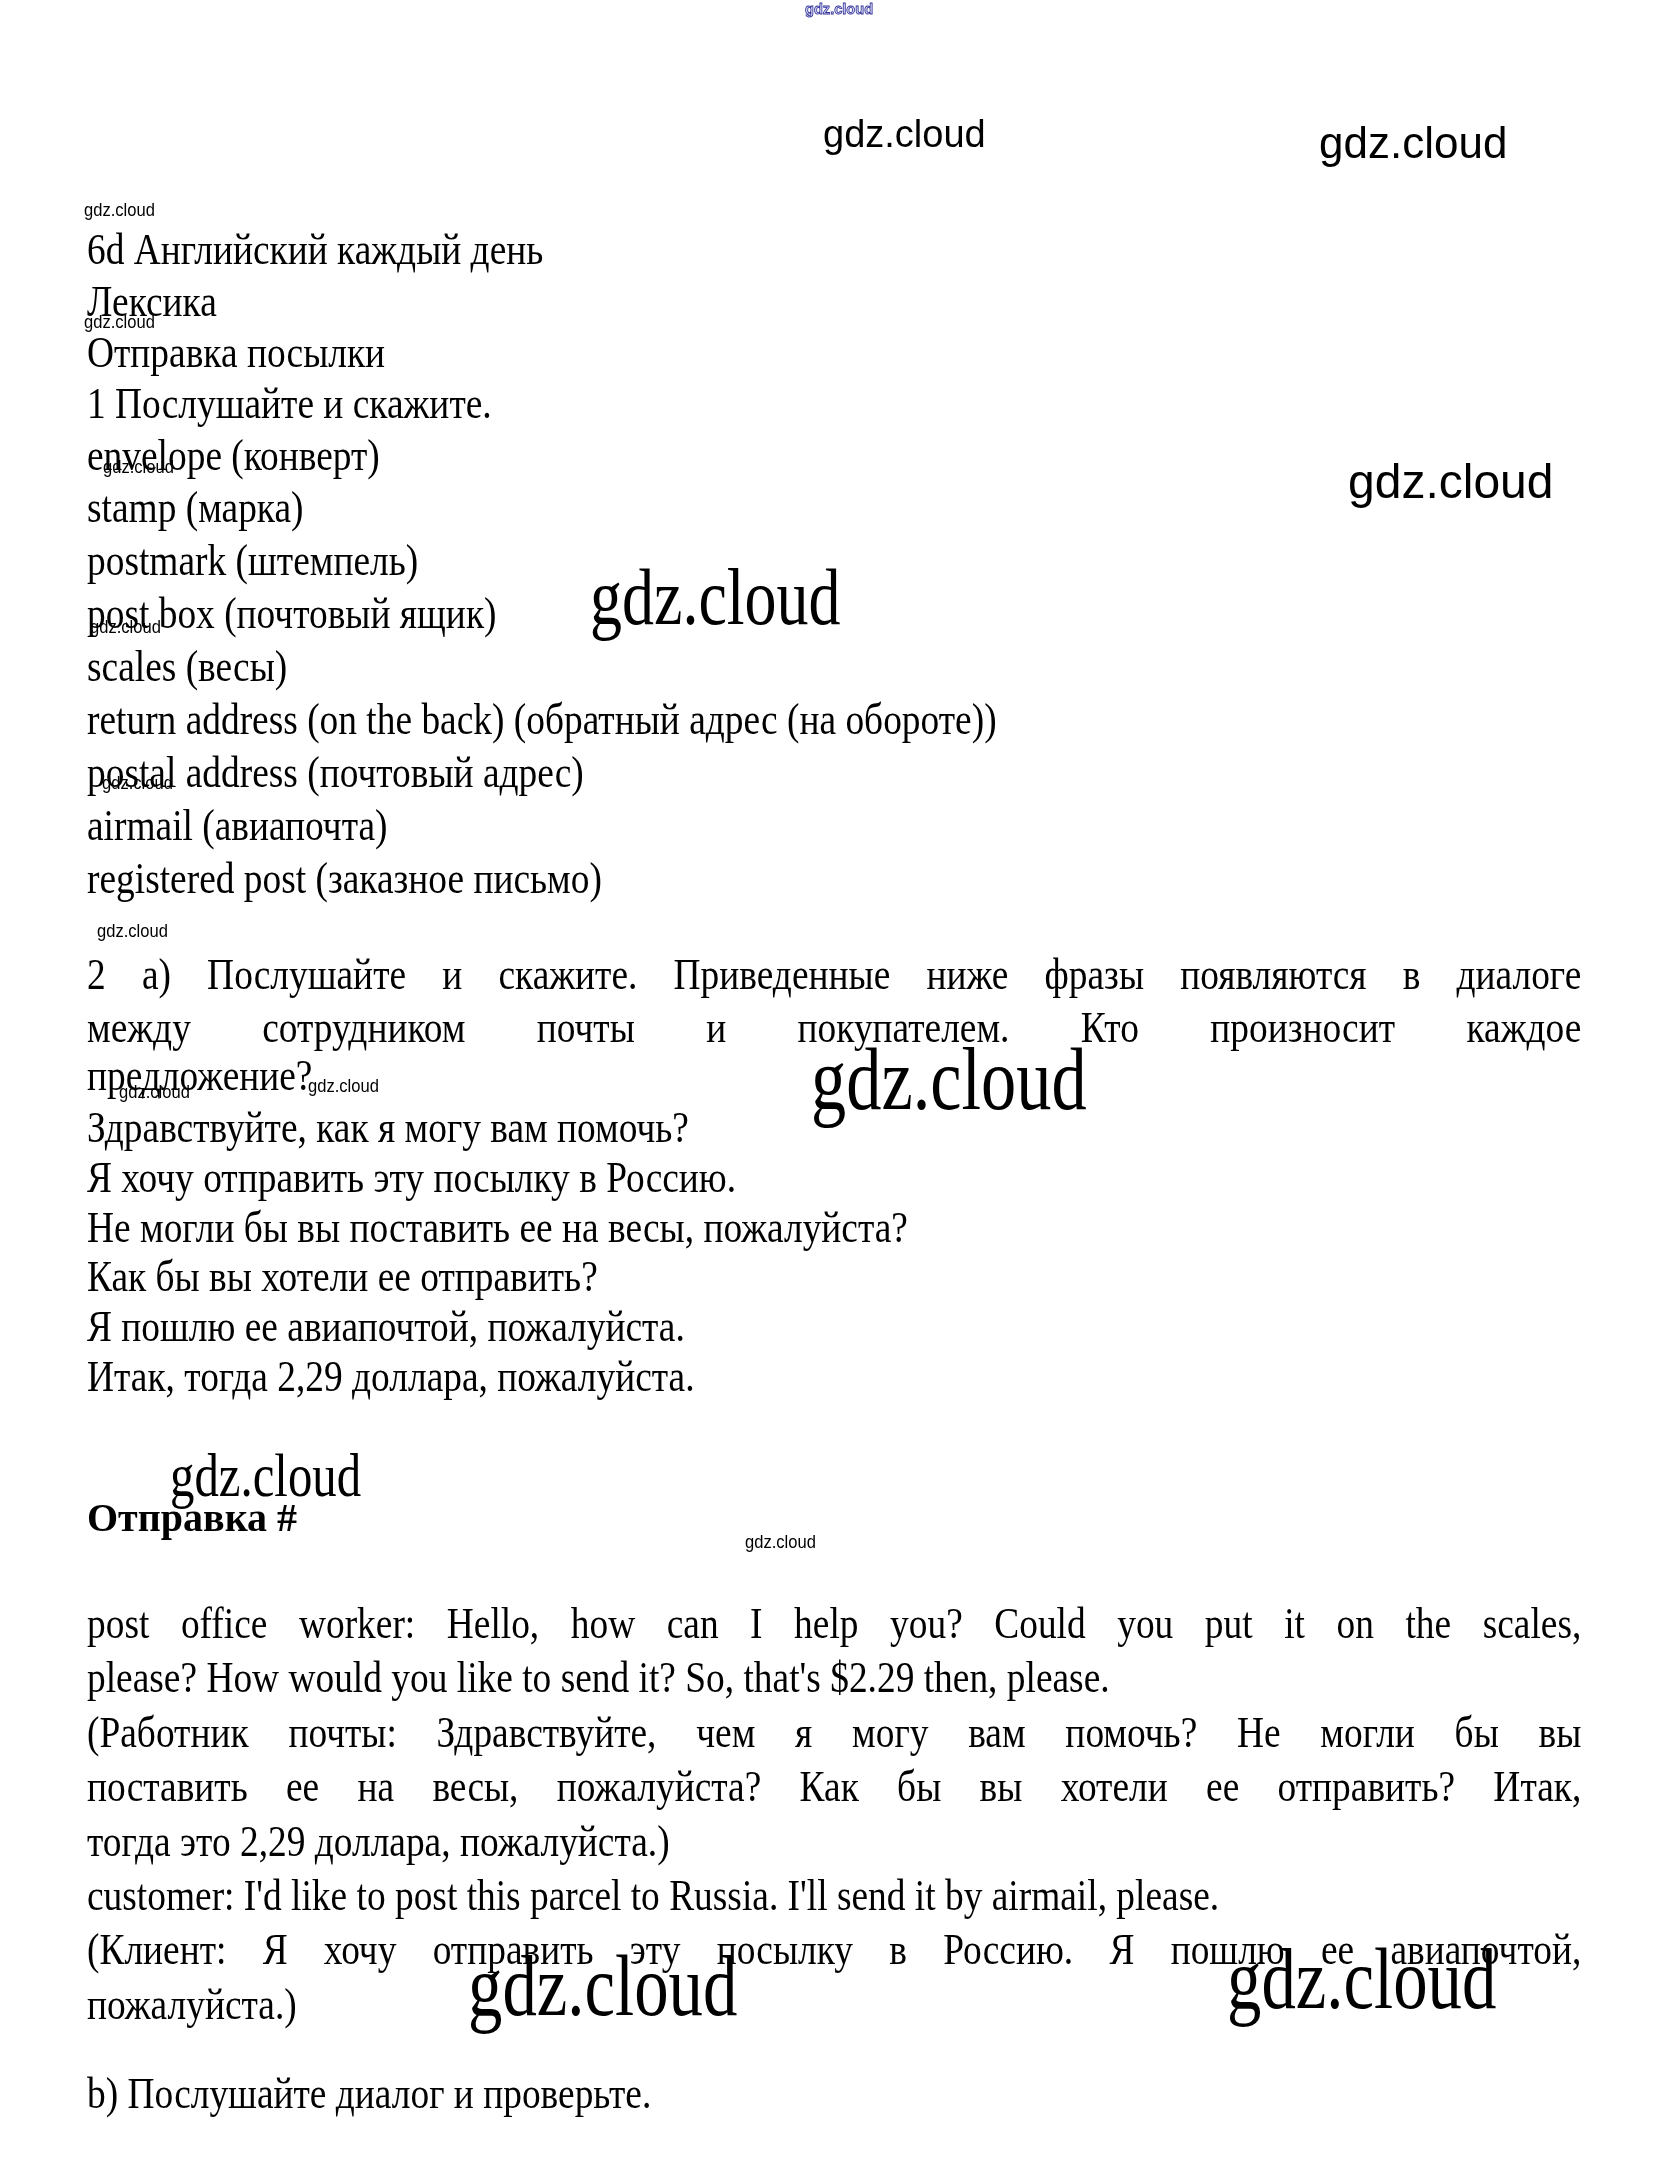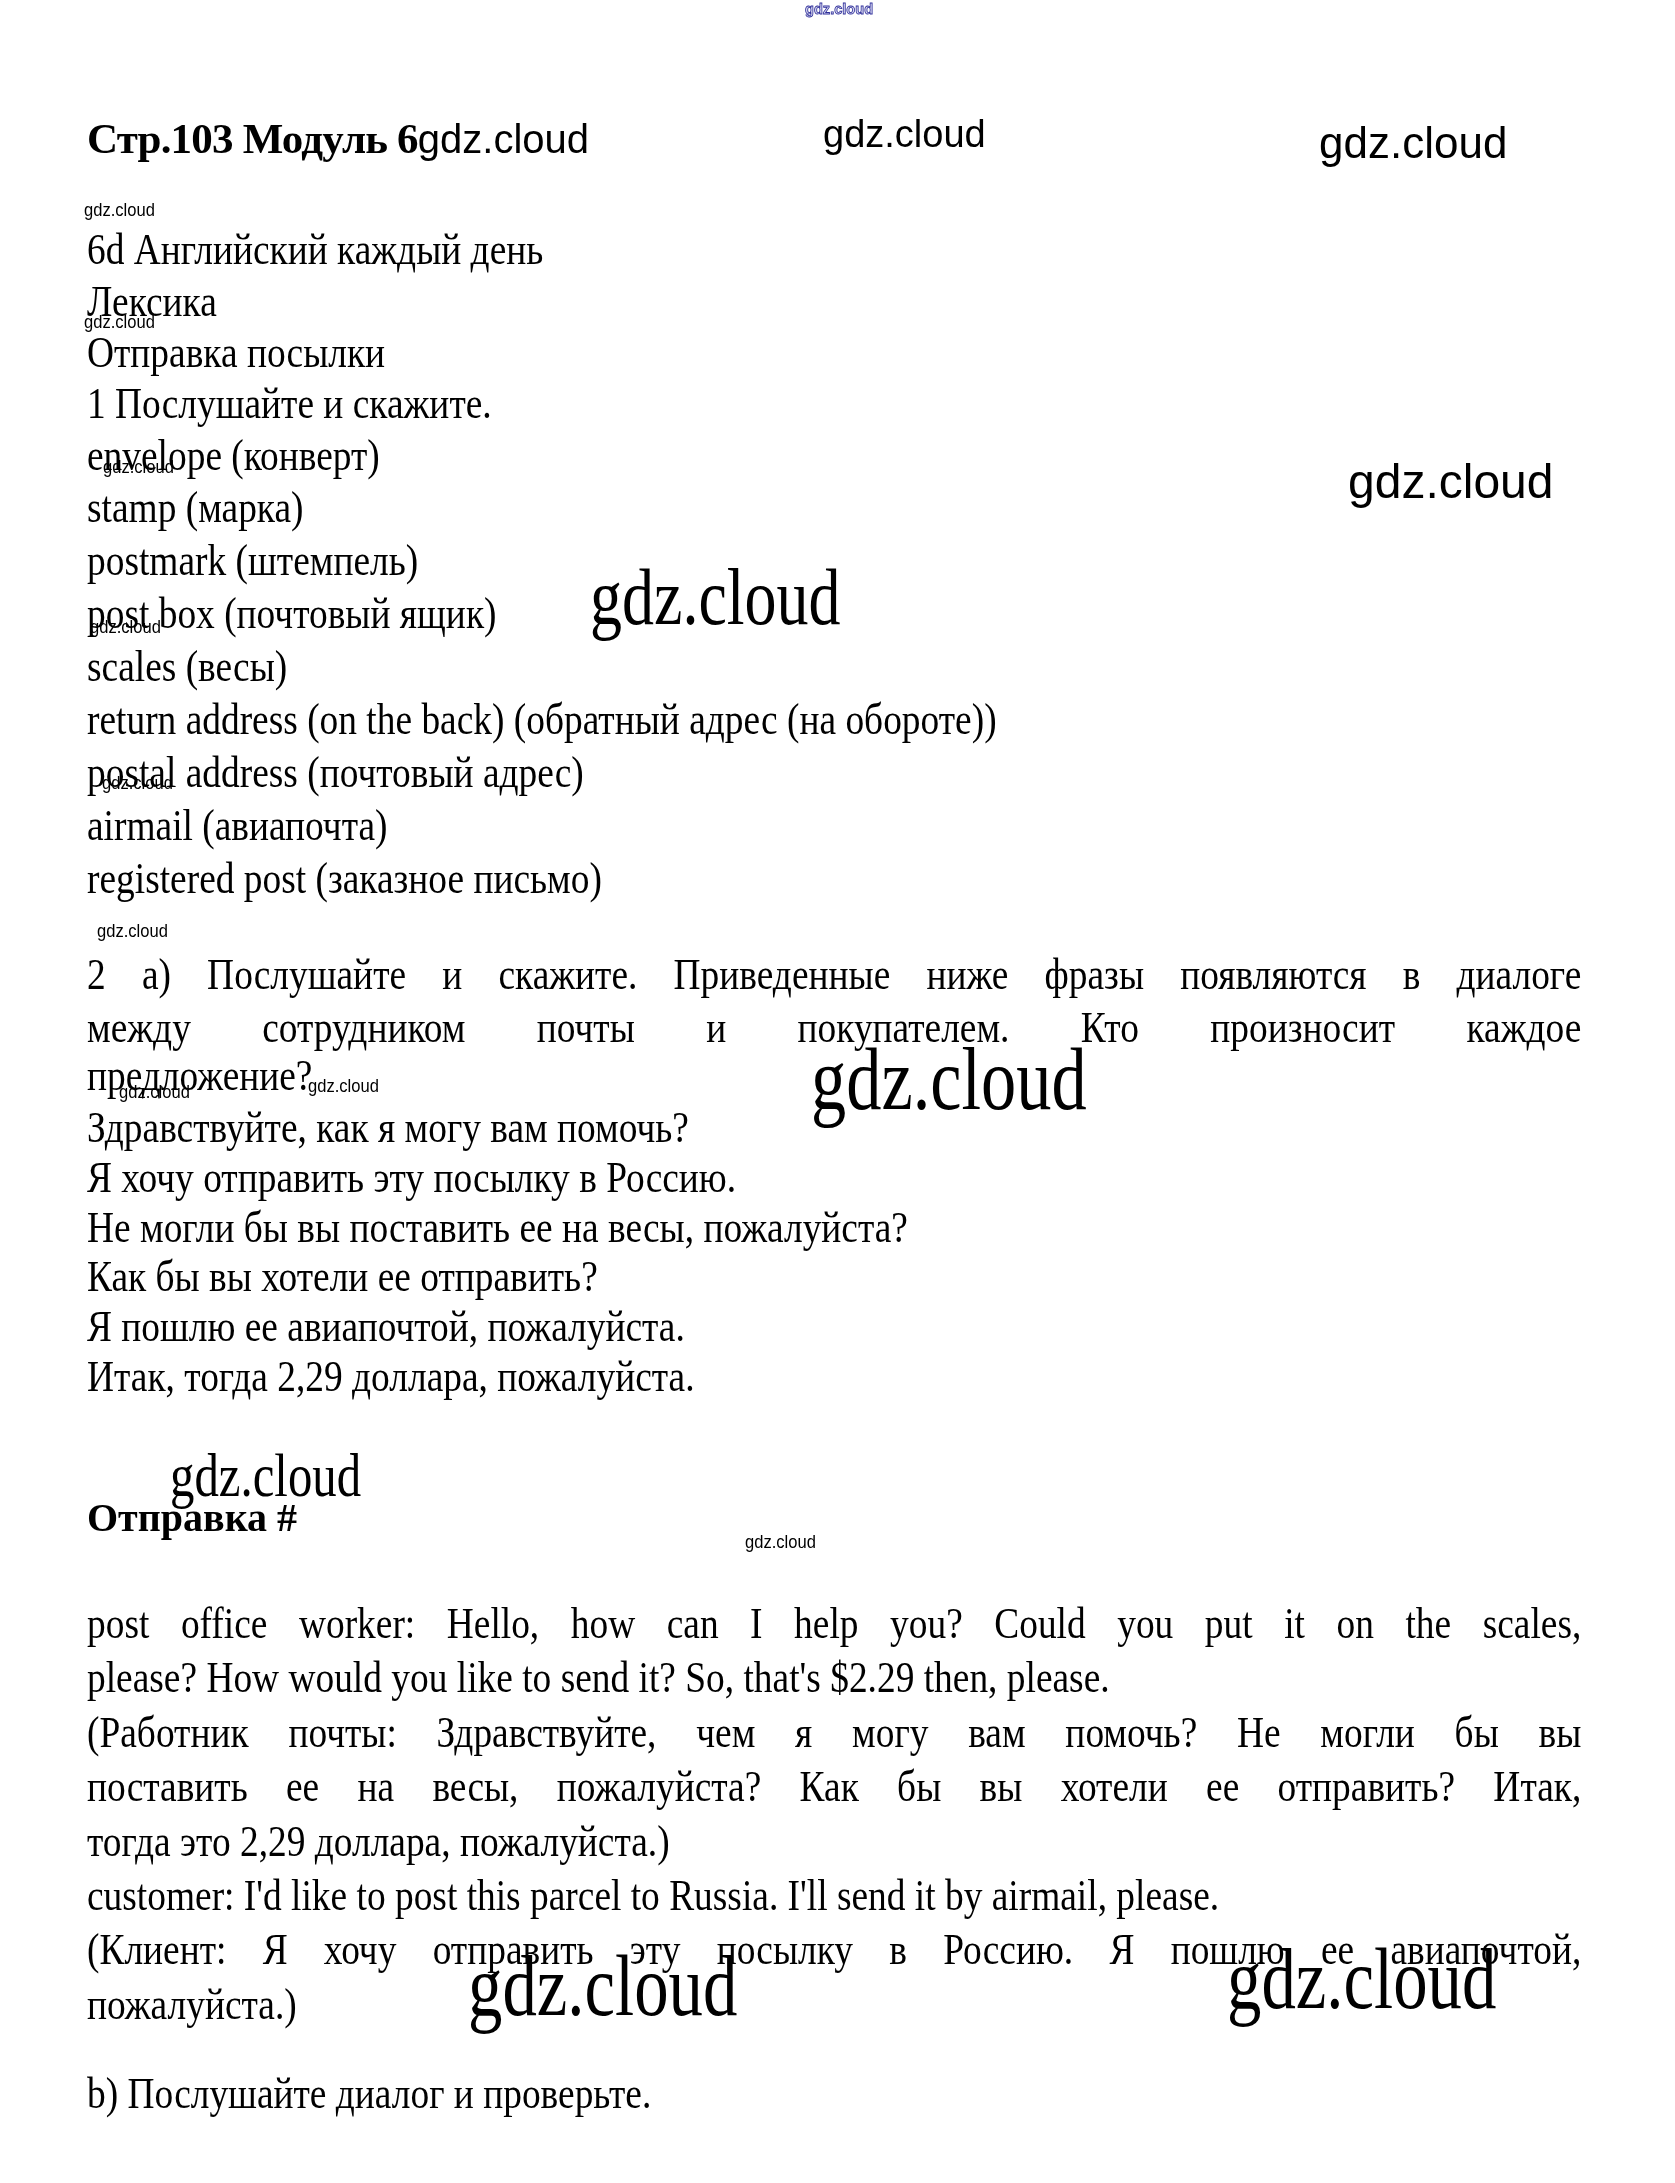--- a/index.html
+++ b/index.html
@@ -62,23 +62,20 @@
     -webkit-text-stroke:0.8px #2f2f9a;
   }
 </style>
 </head>
 <body>
 
 <div class="page">
 
   <div class="wm wm-navy" style="left:805px; top:1.5px;">gdz.cloud</div>
 
-  <div class="hdr">
-    <span>Стр.103 Модуль 6</span><span class="wm-inline">gdz.cloud</span>
-  </div>
   <div class="wm wm-sans" style="left:823px; top:115px; font-size:38px;">gdz.cloud</div>
   <div class="wm wm-sans" style="left:1319px; top:121px; font-size:44px;">gdz.cloud</div>
 
   <div class="wm wm-small" style="left:84px; top:201px;">gdz.cloud</div>
   <div class="wm wm-small" style="left:84px; top:313px;">gdz.cloud</div>
   <div class="wm wm-small" style="left:103px; top:458px;">gdz.cloud</div>
   <div class="wm wm-small" style="left:90px; top:618px;">gdz.cloud</div>
   <div class="wm wm-small" style="left:102px; top:774px;">gdz.cloud</div>
   <div class="wm wm-small" style="left:97px; top:922px;">gdz.cloud</div>
   <div class="wm wm-small" style="left:119px; top:1083px;">gdz.cloud</div>

